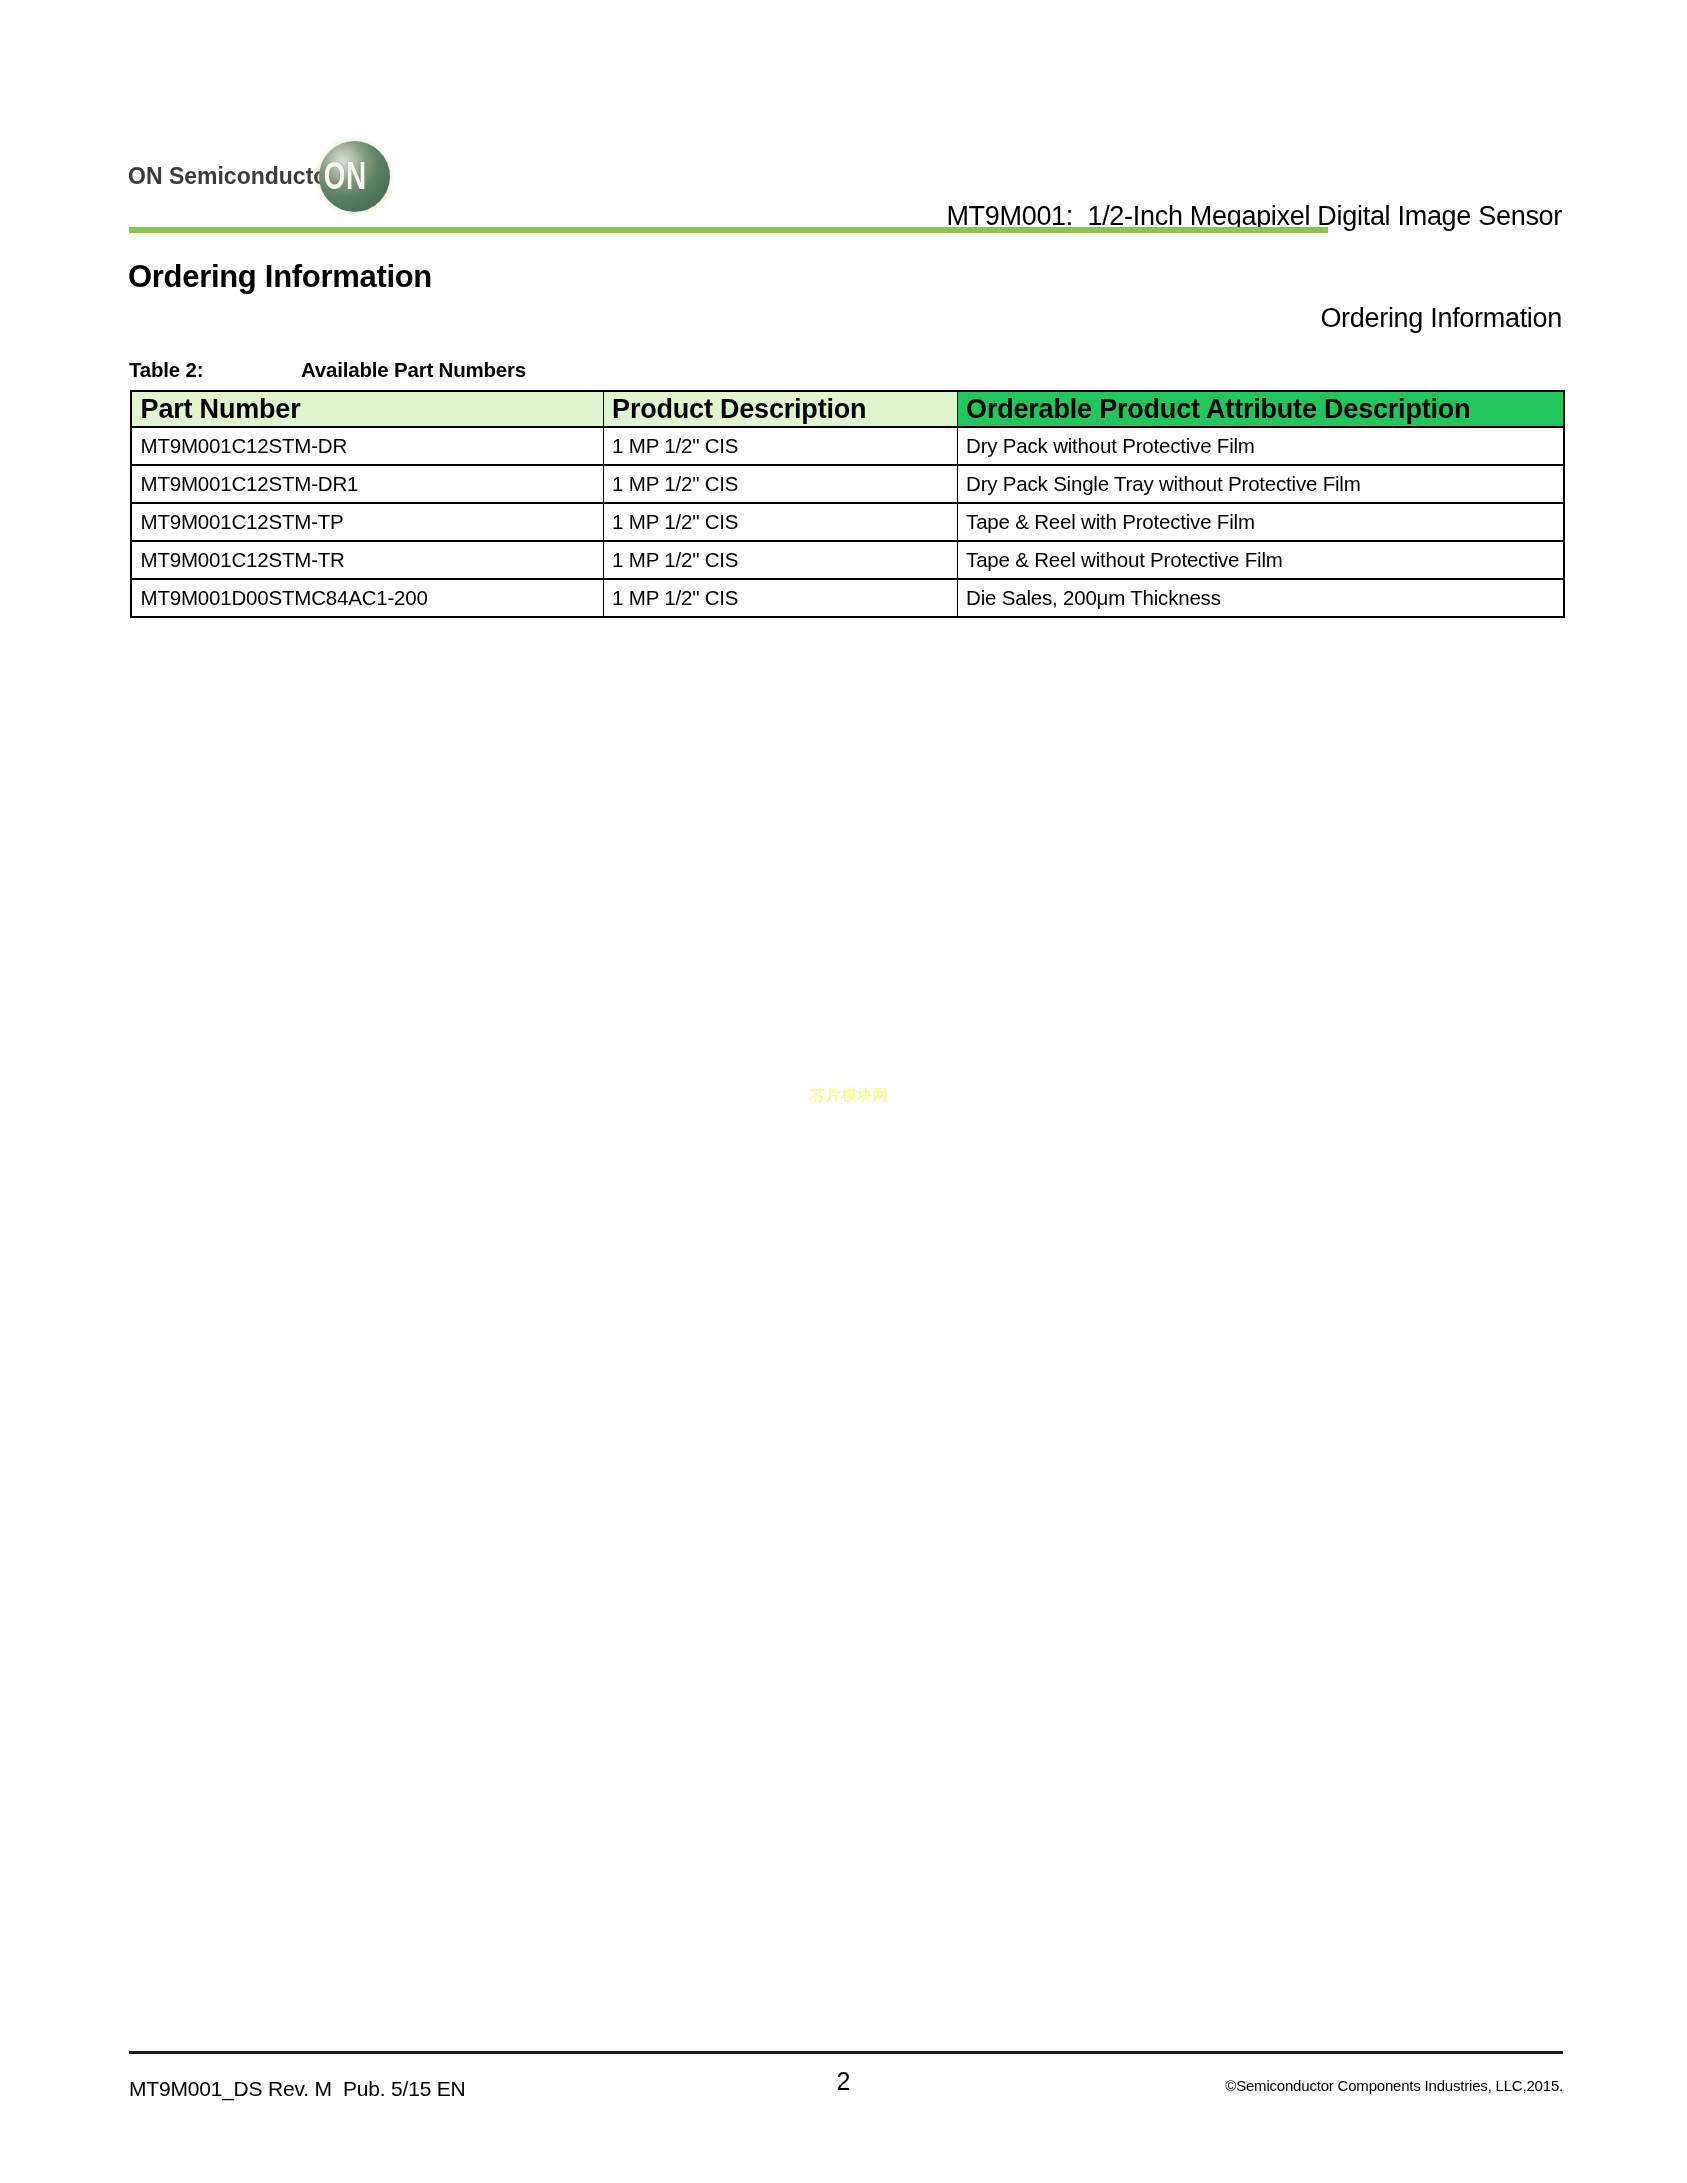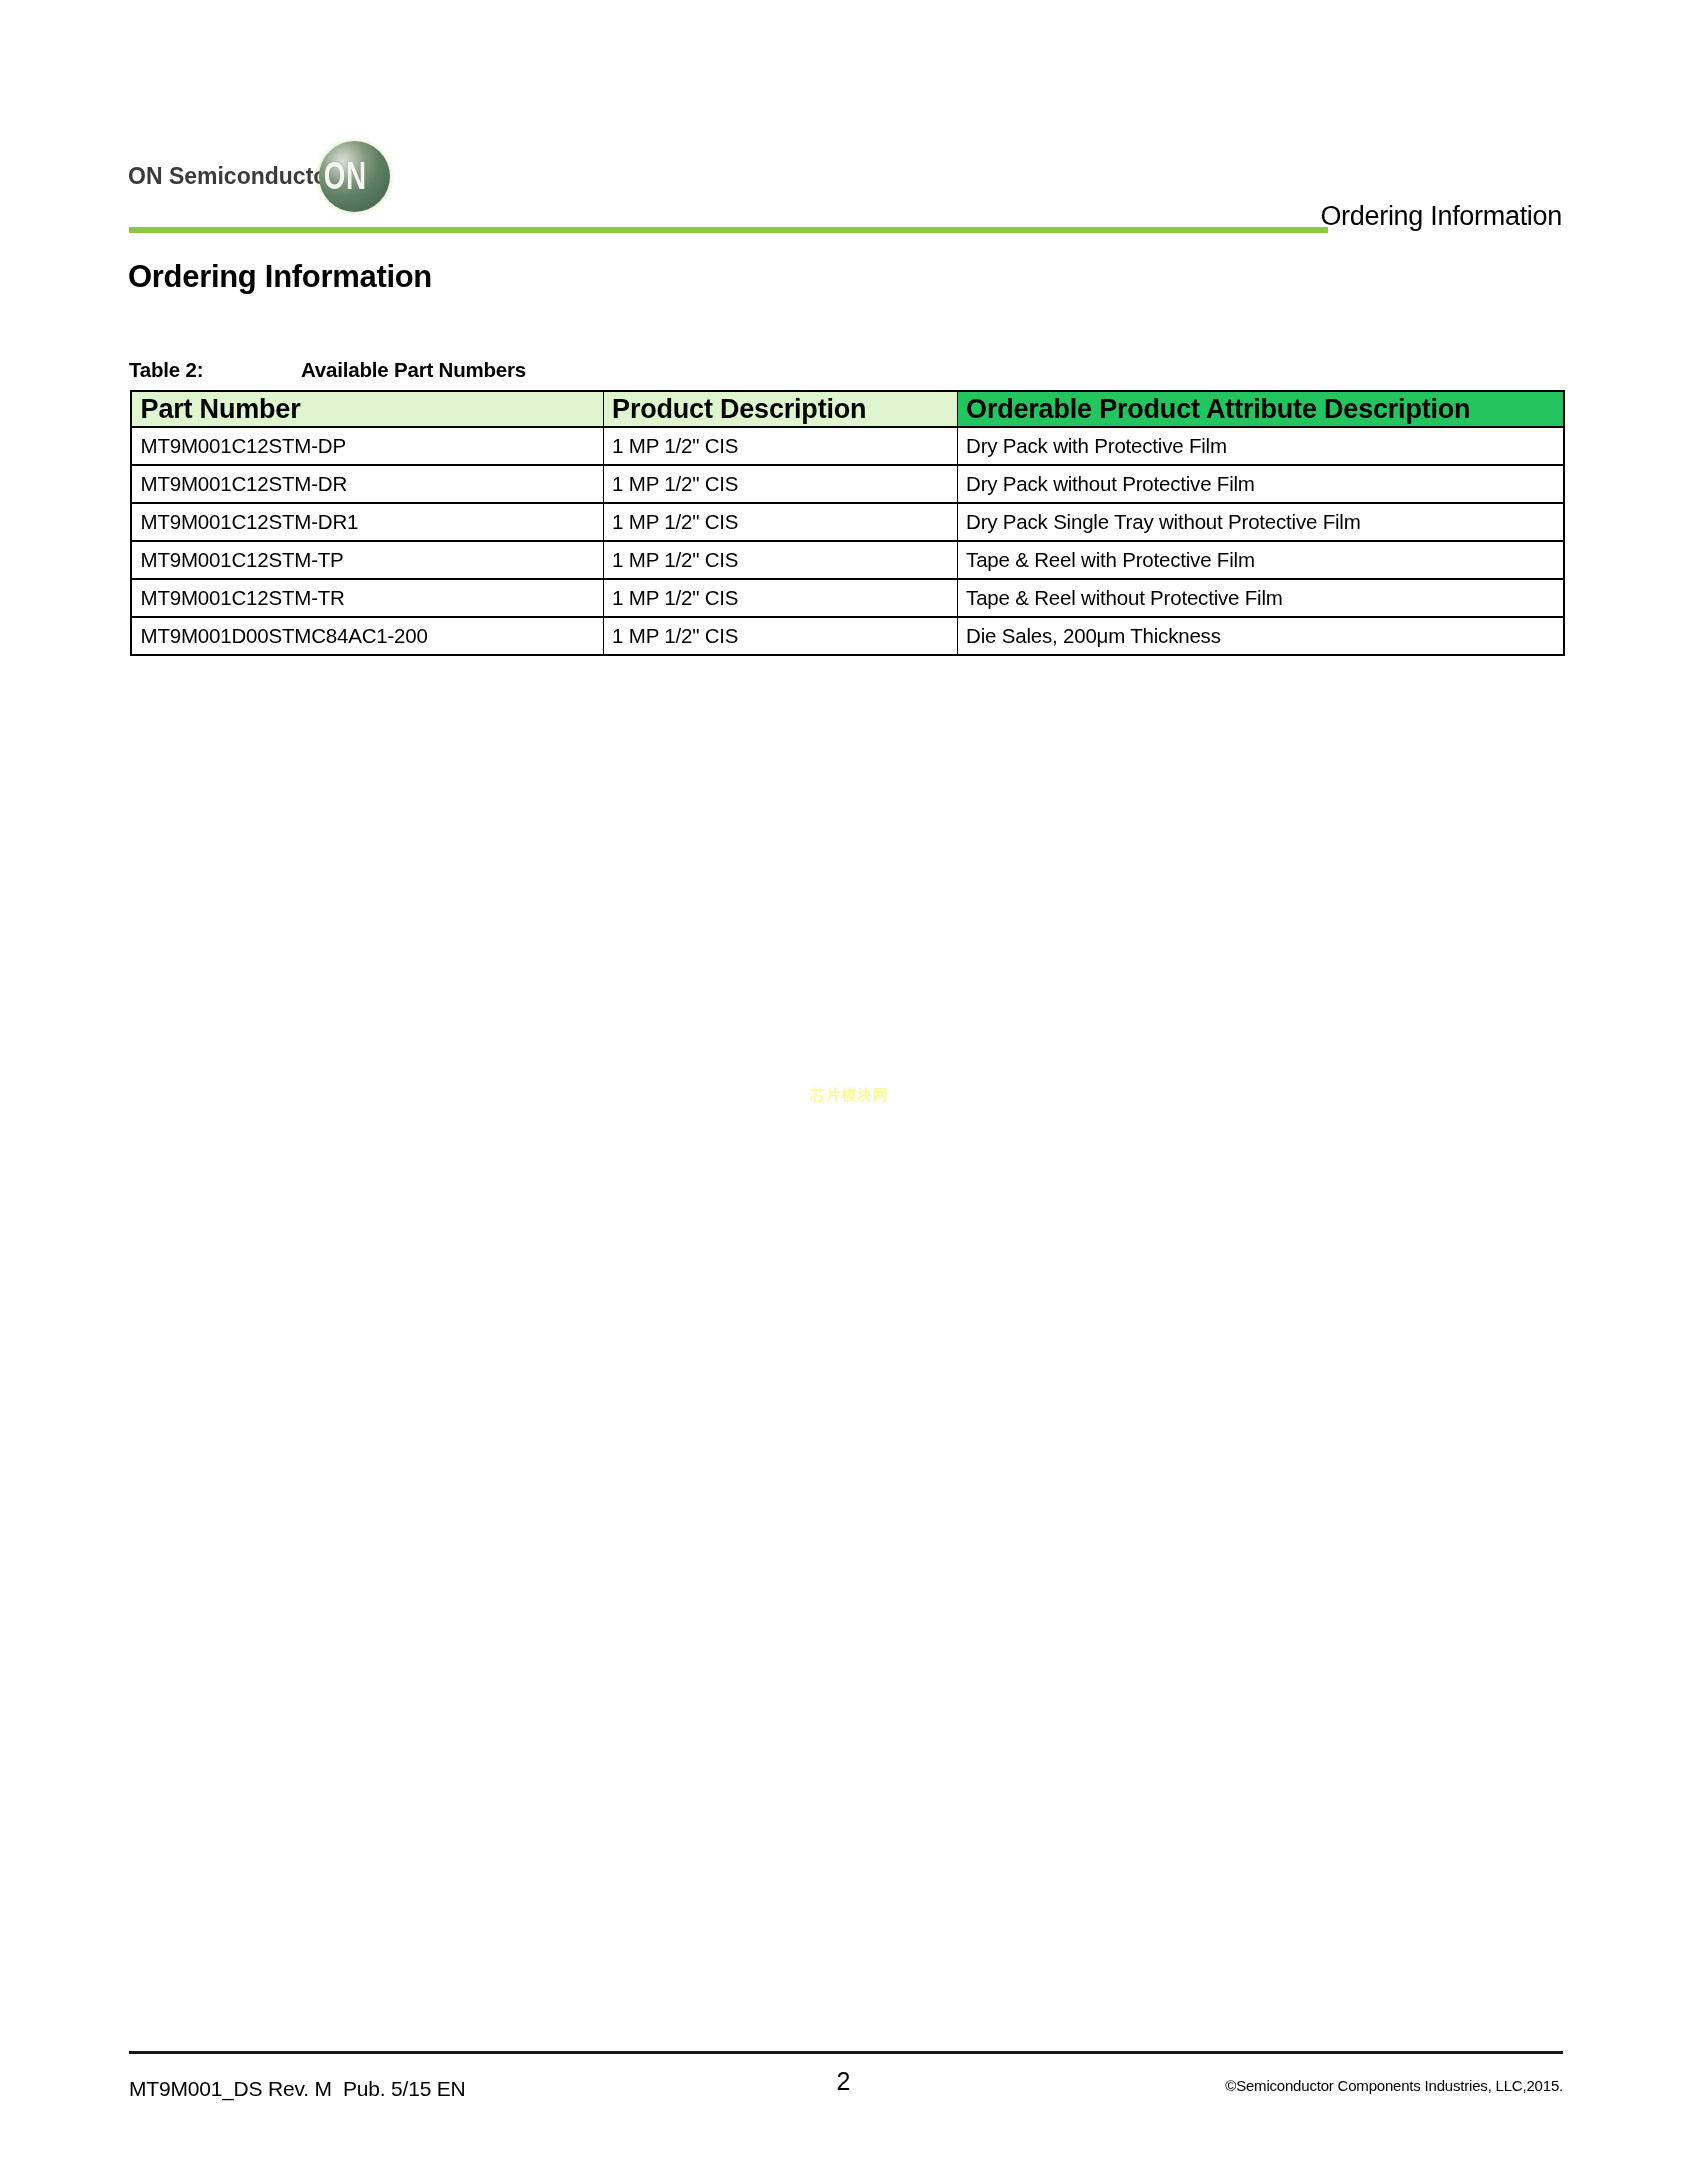--- a/index.html
+++ b/index.html
@@ -181,20 +181,21 @@
 
 <div class="page">
 
   <div class="brand"><span>ON Semiconductor</span><sup>®</sup></div>
 
   <div class="logo-ball">
     <span class="on-glyph">ON</span>
   </div>
 
   <div class="doc-title">
+    <div>MT9M001:  1/2-Inch Megapixel Digital Image Sensor</div>
     <div>Ordering Information</div>
   </div>
 
   <div class="green-rule" style="background: rgb(141, 198, 63);"></div>
 
   <div class="section-title">Ordering Information</div>
 
   <div class="table-caption">
     <span class="cap-label">Table 2:</span><span>Available Part Numbers</span>
   </div>
@@ -207,25 +208,20 @@
       </colgroup>
     <thead>
       <tr>
         <th style="background: rgb(223, 245, 208);">Part Number</th>
         <th style="background: rgb(223, 245, 208);">Product Description</th>
         <th style="background: #22c55e;">Orderable Product Attribute Description</th>
       </tr>
     </thead>
     <tbody>
       <tr>
-        <td>MT9M001C12STM-DP</td>
-        <td>1 MP 1/2" CIS</td>
-        <td>Dry Pack with Protective Film</td>
-      </tr>
-      <tr>
         <td>MT9M001C12STM-DR</td>
         <td>1 MP 1/2" CIS</td>
         <td>Dry Pack without Protective Film</td>
       </tr>
       <tr>
         <td>MT9M001C12STM-DR1</td>
         <td>1 MP 1/2" CIS</td>
         <td>Dry Pack Single Tray without Protective Film</td>
       </tr>
       <tr>

